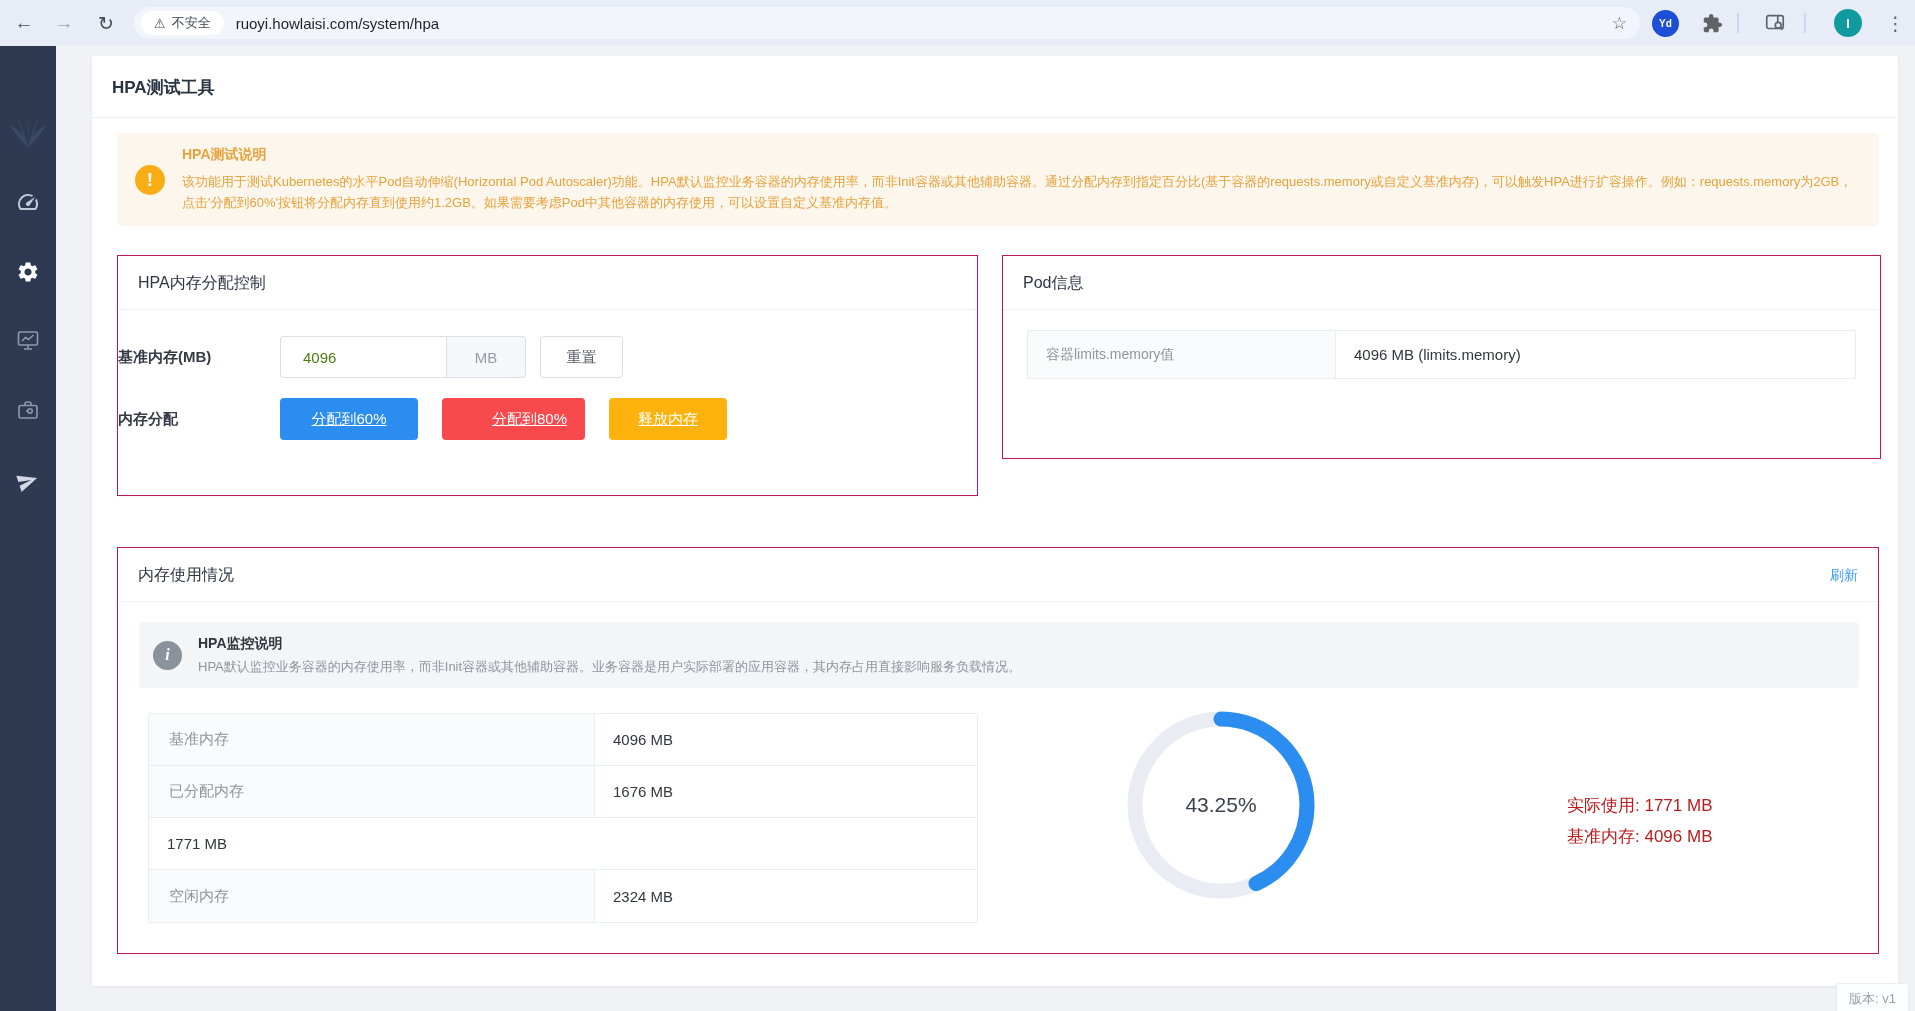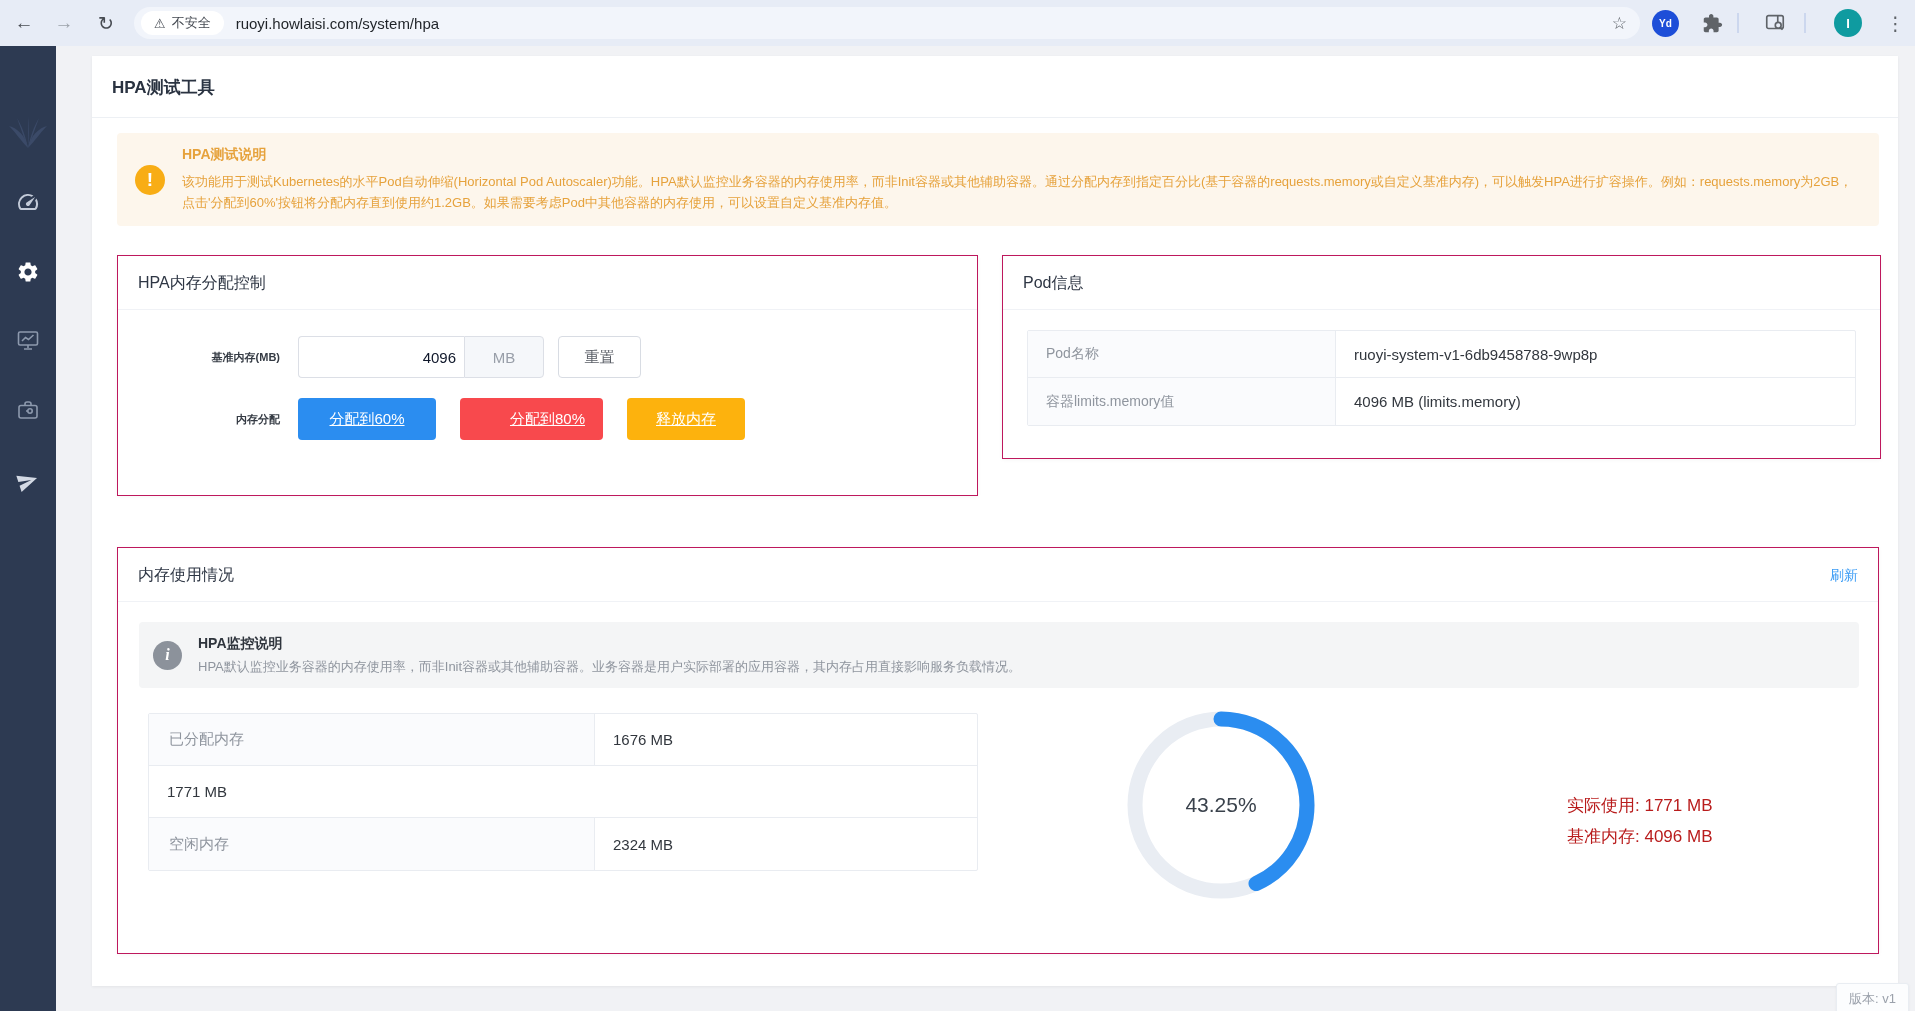--- a/index.html
+++ b/index.html
@@ -50,24 +50,24 @@
     box-shadow:0 1px 4px rgba(0,0,0,.04); }
   .card-header { height:54px; line-height:54px; padding-left:20px; font-size:16px; color:#2e3644;
     border-bottom:1px solid #f0f2f6; position:relative; }
   .card-control { left:25px; top:199px; width:861px; height:241px; }
   .card-pod { left:910px; top:199px; width:879px; height:204px; }
   .card-usage { left:25px; top:491px; width:1762px; height:407px; }
 
   .form-row { display:flex; align-items:center; }
   .form-row.r1 { margin-top:26px; }
   .form-row.r2 { margin-top:20px; }
-  .form-label { width:162px; text-align:right; margin-right:18px; font-size:11px; font-weight:bold; color:#353b44; }
+  .form-label { width:162px; font-size:15px; font-weight:bold; color:#353b44; }
   .ipt { width:166px; height:42px; border:1px solid #dcdfe6; border-right:none; border-radius:4px 0 0 4px;
-    padding:0 8px; font-size:15px; color:#0f172a; outline:none;
-    font-family:"Liberation Sans","DejaVu Sans",sans-serif;text-align:right; }
+    padding:0 22px; font-size:15px; color:#4d7c0f; outline:none;
+    font-family:"Liberation Sans","DejaVu Sans",sans-serif; }
   .addon { width:80px; height:42px; background:#f5f7fa; border:1px solid #dcdfe6; border-radius:0 4px 4px 0;
     display:flex; align-items:center; justify-content:center; font-size:15px; color:#989ea8; }
   .reset-btn { margin-left:14px; width:83px; height:42px; background:#fff; border:1px solid #d8dce3;
     border-radius:4px; font-size:15px; color:#5a5e66; cursor:pointer; }
   .btn { height:42px; border:none; border-radius:4px; color:#fff; font-size:15px; cursor:pointer;
     margin-right:24px; font-family:"Liberation Sans","DejaVu Sans",sans-serif;text-decoration:underline; }
   .btn.b60 { width:138px; } .btn.b80 { width:143px;padding-left:32px; } .btn.brel { width:118px; }
 
   
   .info-table { border:1px solid #e9ecf1; border-radius:2px; }
@@ -213,24 +213,20 @@
       <button class="btn b60" style="background: rgb(43, 141, 240);">分配到60%</button>
       <button class="btn b80" style="background: rgb(248, 73, 77);">分配到80%</button>
       <button class="btn brel" style="background: rgb(253, 178, 13);">释放内存</button>
     </div>
   </div>
 
   <div class="card card-pod">
     <div class="card-header">Pod信息</div>
     <div class="info-table pod-table">
       <div class="itr">
-        <div class="itl">Pod名称</div>
-        <div class="itv">ruoyi-system-v1-6db9458788-9wp8p</div>
-      </div>
-      <div class="itr">
         <div class="itl">容器limits.memory值</div>
         <div class="itv">4096 MB (limits.memory)</div>
       </div>
     </div>
   </div>
 
   <div class="card card-usage">
     <div class="card-header">
       <span>内存使用情况</span>
       <span class="refresh-link">刷新</span>
@@ -239,20 +235,24 @@
     <div class="note">
       <div class="note-icon">i</div>
       <div>
         <div class="note-title">HPA监控说明</div>
         <div class="note-body">HPA默认监控业务容器的内存使用率，而非Init容器或其他辅助容器。业务容器是用户实际部署的应用容器，其内存占用直接影响服务负载情况。</div>
       </div>
     </div>
 
     <div class="info-table usage-table">
       <div class="itr">
+        <div class="itl">基准内存</div>
+        <div class="itv">4096 MB</div>
+      </div>
+      <div class="itr">
         <div class="itl">已分配内存</div>
         <div class="itv">1676 MB</div>
       </div>
       <div class="itr">
         <div class="itv">1771 MB</div>
       </div>
       <div class="itr">
         <div class="itl">空闲内存</div>
         <div class="itv">2324 MB</div>
       </div>

